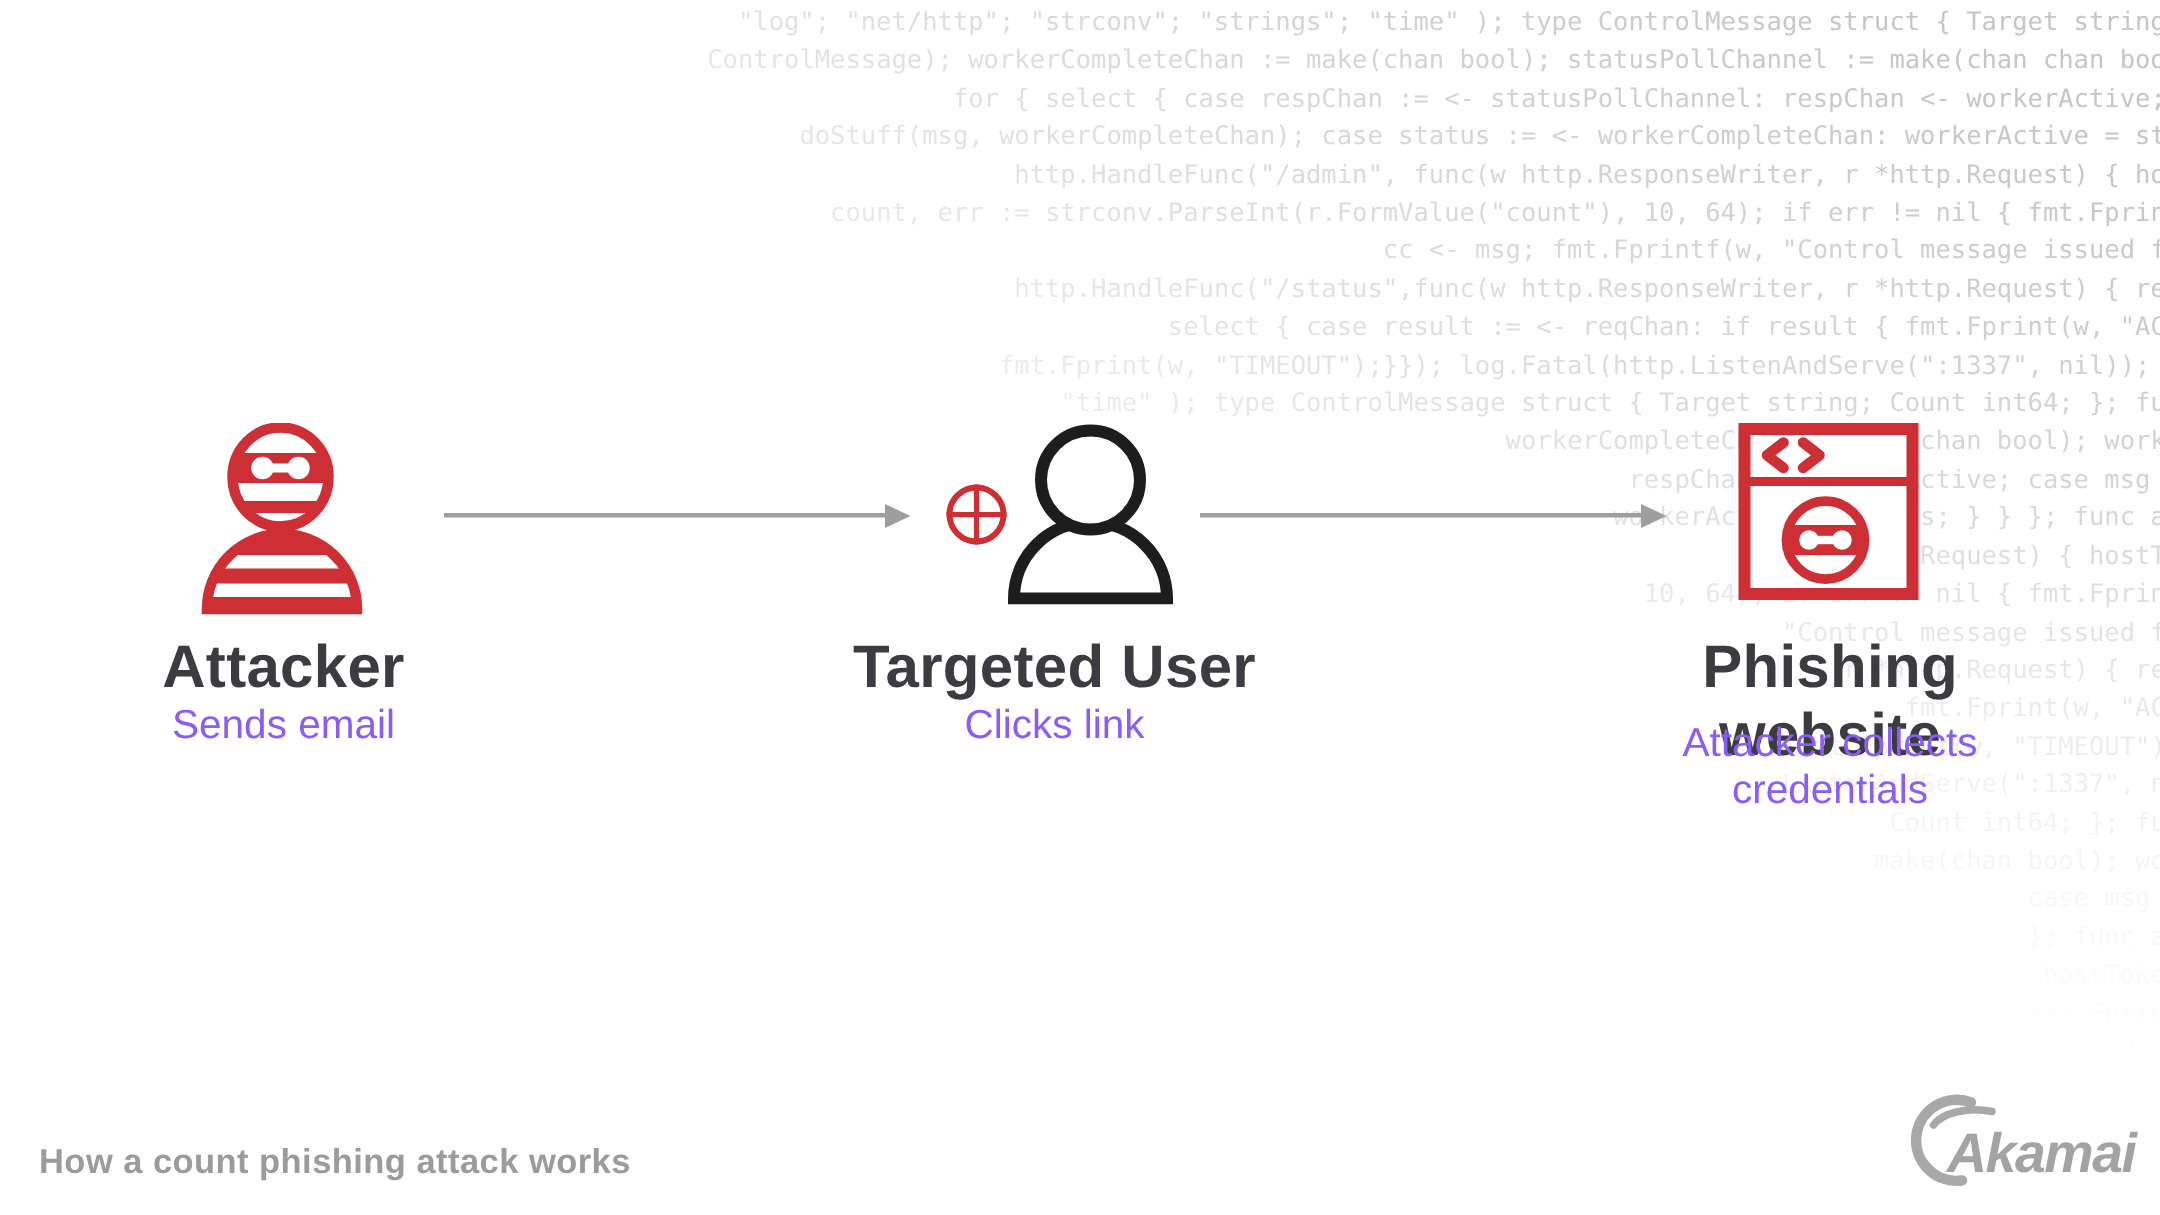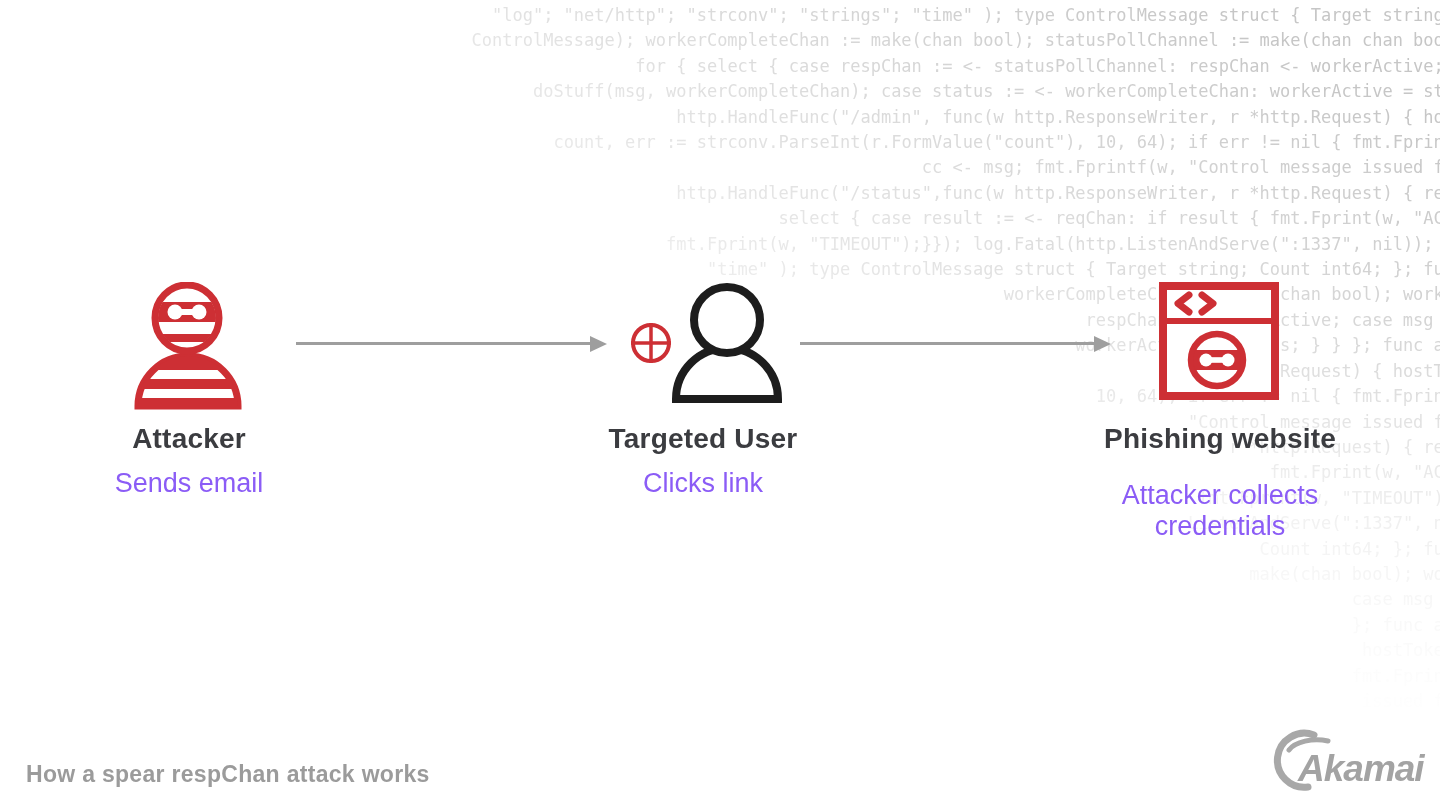--- a/index.html
+++ b/index.html
@@ -56,21 +56,21 @@
     border-top: 8px solid transparent;
     border-bottom: 8px solid transparent;
     border-left: 17px solid #9e9e9e;
   }
 
   .step-title {
     position: absolute;
     width: 300px;
     top: 423px;
     text-align: center;
-    font-size: 28px;
+    font-size: 40px;
     font-weight: 700;
     color: #3b3c40;
     letter-spacing: 0.2px;
   }
   .step-subtitle {
     position: absolute;
     width: 300px;
     top: 468px;
     text-align: center;
     font-size: 27px;
@@ -180,21 +180,21 @@
   </svg>
 
   <div class="layer step-title" style="left:39px;">Attacker</div>
   <div class="layer step-title" style="left:553px;">Targeted User</div>
   <div class="layer step-title" style="left:1070px;">Phishing website</div>
 
   <div class="layer step-subtitle" style="left:39px;">Sends email</div>
   <div class="layer step-subtitle" style="left:553px;">Clicks link</div>
   <div class="layer step-subtitle" id="subtitle-phishing" style="left:1095px;margin-top:12px;">Attacker collects credentials</div>
 
-  <div id="caption">How a spear respChan attack works</div>
+  <div id="caption">How a count phishing attack works</div>
 
   <svg id="logo" width="168" height="70" viewBox="0 0 168 70">
     <g fill="none" stroke="#a8a8a8" stroke-linecap="round">
       <path d="M 52,7 A 27,27 0 1 0 46,59" stroke-width="7"></path>
       <path d="M 27,22 A 30,16 0 0 1 66,13" stroke-width="5"></path>
     </g>
     <text x="36" y="53">Akamai</text>
   </svg>
 
 </div>

